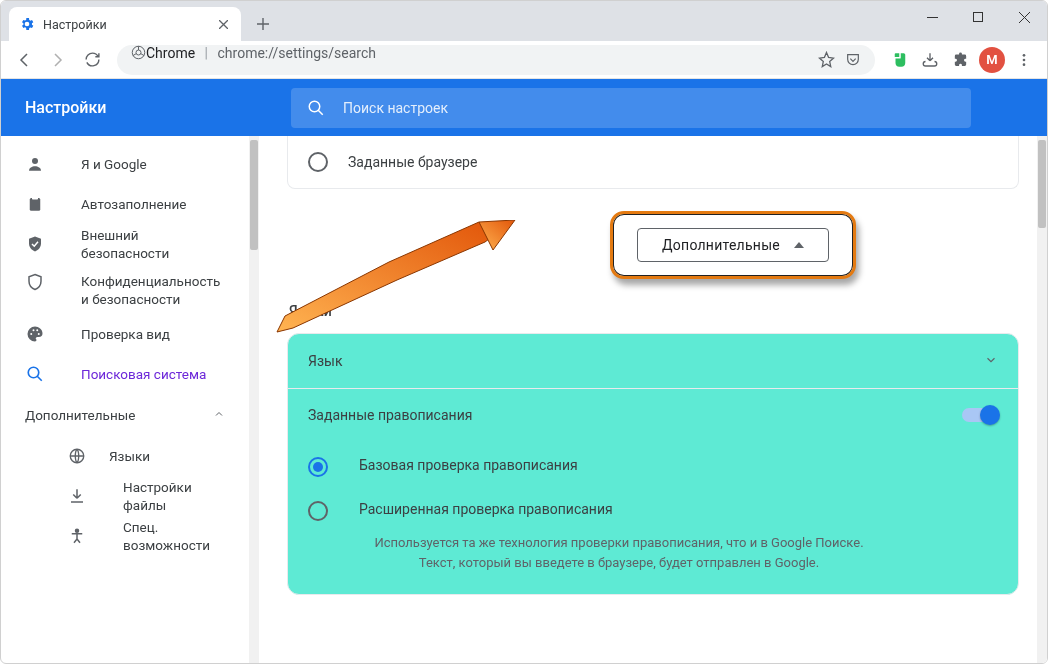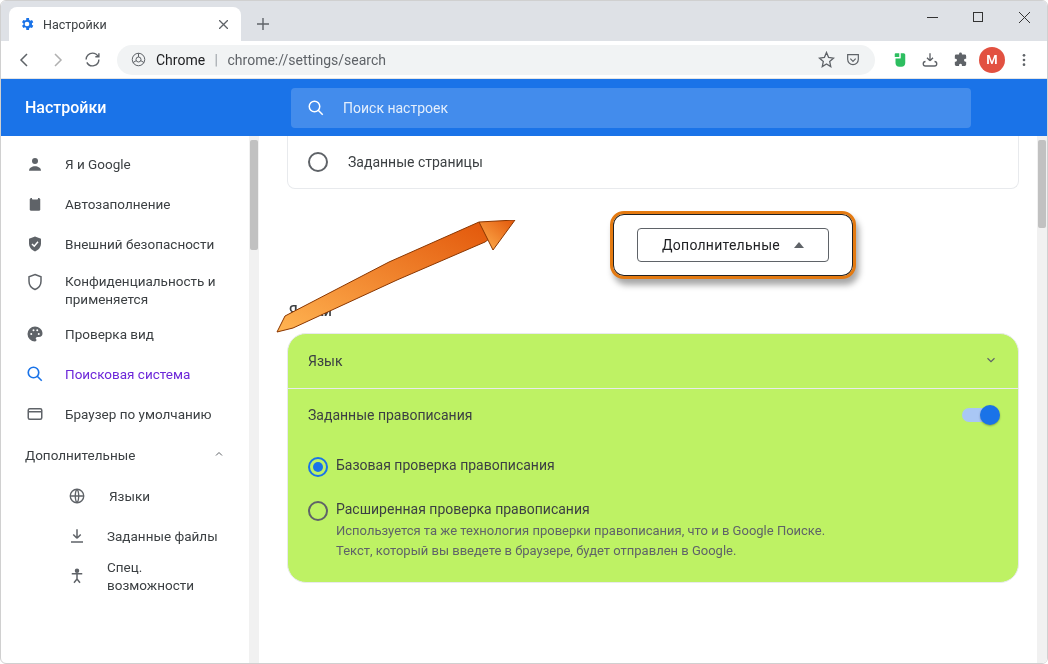--- a/index.html
+++ b/index.html
@@ -14,21 +14,21 @@
   .tab-strip { height: 40px; background: #dee1e6; display: flex; align-items: flex-end; padding-left: 8px; }
   .tab { height: 34px; width: 232px; background: #fff; border-radius: 8px 8px 0 0; display: flex; align-items: center; padding: 0 10px; font-size: 12.5px; color: #3c4043; position: relative; }
   .tab .favicon { width: 16px; height: 16px; margin-right: 8px; display: flex; align-items: center; justify-content: center; }
   .tab .tab-close { margin-left: auto; width: 16px; height: 16px; display:flex; align-items:center; justify-content:center; color:#5f6368; }
   .newtab { width: 28px; height: 28px; display: flex; align-items: center; justify-content: center; margin-left: 8px; margin-bottom: 3px; color:#5f6368; }
 
   
   .toolbar { height: 38px; background: #fff; border-bottom: 1px solid #e4e4e4; display: flex; align-items: center; padding: 0 8px; gap: 4px; }
   .tb-btn { width: 30px; height: 30px; display: flex; align-items: center; justify-content: center; color: #5f6368; border-radius: 50%; }
   .tb-btn.disabled { color: #b0b0b0; }
-  .omnibox { flex: 1; height: 30px; background: #f1f3f4; border-radius: 15px; display: flex; align-items: center; padding: 0 14px; margin: 0 6px; font-size: 14px; color: #5f6368; gap: 10px; }
+  .omnibox { flex: 1; height: 30px; background: #f1f3f4; border-radius: 15px; display: flex; padding: 0 14px; margin: 0 6px; font-size: 14px; color: #5f6368; }
   .omnibox .lock { color:#5f6368; display:flex; }
   .omnibox .url-chrome { color:#202124; }
   .omnibox .url-sep { color:#9aa0a6; padding:0 6px;}
   .omnibox .url-path { color:#5f6368; }
   .omnibox-actions { margin-left:auto; display:flex; gap:10px; align-items:center; }
   .omnibox-actions .ob-icon { color:#5f6368; display:flex; }
   .ext-icons { display:flex; align-items:center; gap:8px; padding:0 4px;}
   .ext-icons .ext { width:22px; height:22px; display:flex; align-items:center; justify-content:center; }
   .avatar { width:26px; height:26px; border-radius:50%; background:#e25141; color:#fff; font-size:13px; font-weight:600; display:flex; align-items:center; justify-content:center; }
 
@@ -40,21 +40,21 @@
   .search-wrap input { background:transparent; border:none; outline:none; color:#000000; font-size:14px; flex:1; }
   .search-wrap input::placeholder { color:rgba(255,255,255,0.85); }
 
   
   .main { display:flex; height:calc(664px - 40px - 38px - 57px); }
   .sidebar-wrap { width:258px; position:relative; }
   .sidebar { width:248px; height:100%; overflow-y:auto; padding:8px 0; }
   .sb-scroll-track { position:absolute; right:0; top:0; width:10px; height:100%; background:#f1f1f1; }
   .sb-scroll-thumb { position:absolute; right:1px; top:4px; width:8px; height:110px; background:#c1c1c1; border-radius:2px; }
 
-  .sb-item { height:40px; display:flex; align-items:center; padding:0 24px; gap:20px; font-size:13.5px; color:#3c4043; cursor:pointer; }
+  .sb-item { height:40px; display:flex; align-items:center; padding:0 24px; gap:36px; font-size:13.5px; color:#3c4043; cursor:pointer; }
   .sb-item.two-line { height:50px; align-items:flex-start; padding-top:8px; }
   .sb-item .sb-icon { width:20px; height:20px; display:flex; align-items:center; justify-content:center; color:#5f6368; flex-shrink:0; }
   .sb-item.active { color:#6d28d9; }
   .sb-item.active .sb-icon { color:#1a73e8; }
   .sb-item .sb-label { line-height:1.35; }
   .sb-section { height:42px; display:flex; align-items:center; padding:0 24px; font-size:13.5px; color:#3c4043; justify-content:space-between; cursor:pointer; }
   .sb-section .chev { color:#5f6368; }
   .sb-sub { padding-left:66px !important; }
 
   .content-scroll { flex:1; position:relative; overflow:hidden; background:#fff; }
@@ -70,32 +70,32 @@
   .radio.checked::after { content:""; position:absolute; inset:3px; background:#1a73e8; border-radius:50%; }
 
   
   .adv-annot-wrap { display:flex; justify-content:center; position:relative; margin:12px 40px 24px 200px; }
   .adv-outer { border:3px solid #e47a11; border-radius:14px; padding:14px 24px; box-shadow: 3px 6px 6px rgba(0,0,0,0.35), inset 0 0 0 1px #222; background:#fff; }
   .adv-btn { border:1px solid #5f6368; border-radius:4px; height:34px; width:192px; display:flex; align-items:center; justify-content:center; gap:14px; font-size:14px; color:#202124; letter-spacing:.25px; }
   .adv-btn .tri { width:0; height:0; border-left:5px solid transparent; border-right:5px solid transparent; border-bottom:6px solid #5f6368; }
 
   .section-title { font-size:14px; color:#3c4043; padding:0 0 14px 2px; font-weight:500; }
 
-  .lang-card { border:1px solid #e8eaed; border-radius:19px; background:#bef264; }
+  .lang-card { border:1px solid #e8eaed; border-radius:12px; background:#5eead4; }
   .lang-head { display:flex; align-items:center; justify-content:space-between; height:54px; padding:0 20px; font-size:14px; color:#3c4043; }
   .lang-head .chev-d { color:#5f6368; }
   .lang-sep { height:1px; background:#e8eaed; margin:0 0; }
   .spell-row { display:flex; align-items:center; justify-content:space-between; height:52px; padding:0 20px; font-size:14px; color:#3c4043; }
   .toggle { width:36px; height:14px; background:#a9c7f5; border-radius:10px; position:relative; }
   .toggle::after { content:""; position:absolute; right:-2px; top:-3px; width:20px; height:20px; background:#1a73e8; border-radius:50%; box-shadow:0 1px 2px rgba(0,0,0,0.3); }
 
   .spell-options { padding:4px 20px 10px 20px; }
-  .spell-opt { display:flex; gap:8px; padding:12px 0; }
+  .spell-opt { display:flex; gap:31px; padding:12px 0; }
   .spell-opt .txt { font-size:14px; color:#3c4043; }
-  .spell-opt .desc { font-size:13px; color:#5f6368; line-height:1.5; margin-top:4px; max-width:520px; }
+  .spell-opt .desc { font-size:13px; color:#5f6368; line-height:1.5; margin-top:16px; max-width:520px;text-align:center; }
   .apply-row { padding:18px 20px 14px 20px; font-size:14px; color:#3c4043; border-top:1px solid #e8eaed;}
 
   
   .arrow-annot { position:absolute; pointer-events:none; z-index:30; }
 </style>
 </head>
 <body>
 
 <div class="win-controls">
   <div class="win-btn">
@@ -251,21 +251,21 @@
             </svg>
           </span>
         <span class="sb-label">Внешний безопасности</span>
       </div>
       <div class="sb-item two-line">
         <span class="sb-icon">
             <svg width="18" height="18" viewBox="0 0 24 24" fill="none" stroke="currentColor" stroke-width="2">
               <path d="M12 2l8 3v6c0 5-3 9-8 11-5-2-8-6-8-11V5z"></path>
             </svg>
           </span>
-        <span class="sb-label">Конфиденциальность и применяется</span>
+        <span class="sb-label">Конфиденциальность и безопасности</span>
       </div>
       <div class="sb-item">
         <span class="sb-icon">
             <svg width="18" height="18" viewBox="0 0 24 24" fill="currentColor">
               <path d="M12 2a10 10 0 000 20c1 0 2-1 2-2s-1-1-1-2 1-2 2-2h2a5 5 0 005-5c0-5-5-9-10-9z"></path>
               <circle cx="7" cy="12" r="1.3" fill="#fff"></circle>
               <circle cx="10" cy="7" r="1.3" fill="#fff"></circle>
               <circle cx="15" cy="7" r="1.3" fill="#fff"></circle>
               <circle cx="17" cy="12" r="1.3" fill="#fff"></circle>
             </svg>
@@ -274,29 +274,20 @@
       </div>
       <div class="sb-item active">
         <span class="sb-icon">
             <svg width="18" height="18" viewBox="0 0 24 24" fill="none" stroke="currentColor" stroke-width="2.2">
               <circle cx="10" cy="10" r="7"></circle>
               <path d="M21 21l-6-6"></path>
             </svg>
           </span>
         <span class="sb-label">Поисковая система</span>
       </div>
-      <div class="sb-item">
-        <span class="sb-icon">
-            <svg width="18" height="18" viewBox="0 0 24 24" fill="none" stroke="currentColor" stroke-width="2">
-              <rect x="3" y="5" width="18" height="14" rx="2"></rect>
-              <path d="M3 9h18"></path>
-            </svg>
-          </span>
-        <span class="sb-label">Браузер по умолчанию</span>
-      </div>
 
       <div class="sb-section">
         <span>Дополнительные</span>
         <span class="chev"><svg width="12" height="12" viewBox="0 0 24 24" fill="none" stroke="currentColor" stroke-width="2">
               <path d="M6 15l6-6 6 6"></path>
             </svg></span>
       </div>
 
       <div class="sb-item sb-sub" style="gap:22px; padding-left:24px;">
         <span class="sb-icon">
@@ -306,21 +297,21 @@
             </svg>
           </span>
         <span class="sb-label">Языки</span>
       </div>
       <div class="sb-item sb-sub" style="padding-left:24px;">
         <span class="sb-icon">
             <svg width="18" height="18" viewBox="0 0 24 24" fill="none" stroke="currentColor" stroke-width="2">
               <path d="M12 3v12m0 0l-5-5m5 5l5-5M4 20h16"></path>
             </svg>
           </span>
-        <span class="sb-label">Заданные файлы</span>
+        <span class="sb-label">Настройки файлы</span>
       </div>
       <div class="sb-item sb-sub" style="padding-left:24px;">
         <span class="sb-icon">
             <svg width="18" height="18" viewBox="0 0 24 24" fill="none" stroke="currentColor" stroke-width="2">
               <circle cx="12" cy="5" r="2" fill="currentColor"></circle>
               <path d="M5 9h14M12 9v7m0 0l-4 5m4-5l4 5"></path>
             </svg>
           </span>
         <span class="sb-label">Спец. возможности</span>
       </div>
@@ -329,21 +320,21 @@
       <div class="sb-scroll-thumb"></div>
     </div>
   </div>
 
   <div class="content-scroll">
     <div class="content">
 
       <div class="card card-top">
         <div class="option-row">
           <span class="radio"></span>
-          <span>Заданные страницы</span>
+          <span>Заданные браузере</span>
         </div>
       </div>
 
       <div class="adv-annot-wrap">
         <div class="adv-outer">
           <div class="adv-btn">
             <span>Дополнительные</span>
             <span class="tri"></span>
           </div>
         </div>

